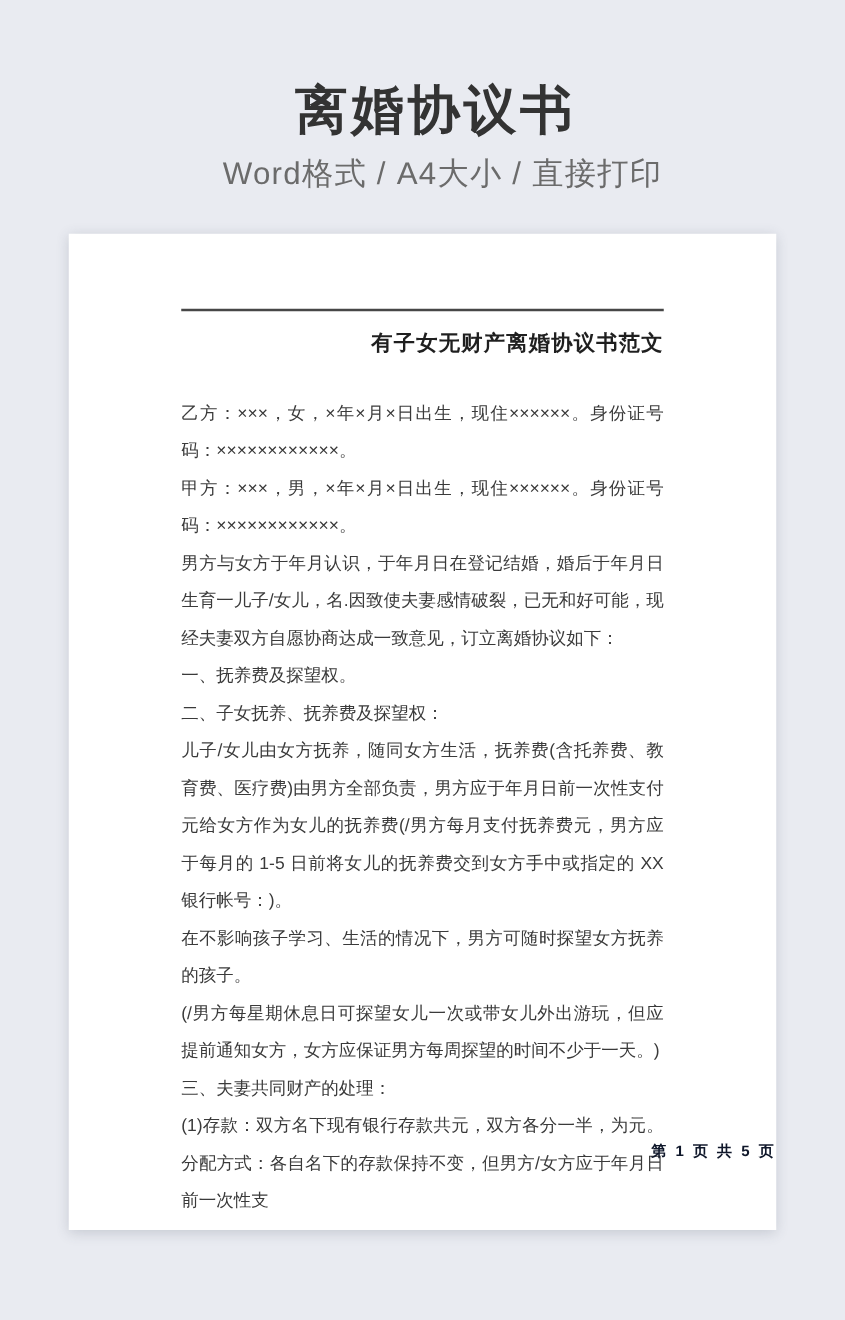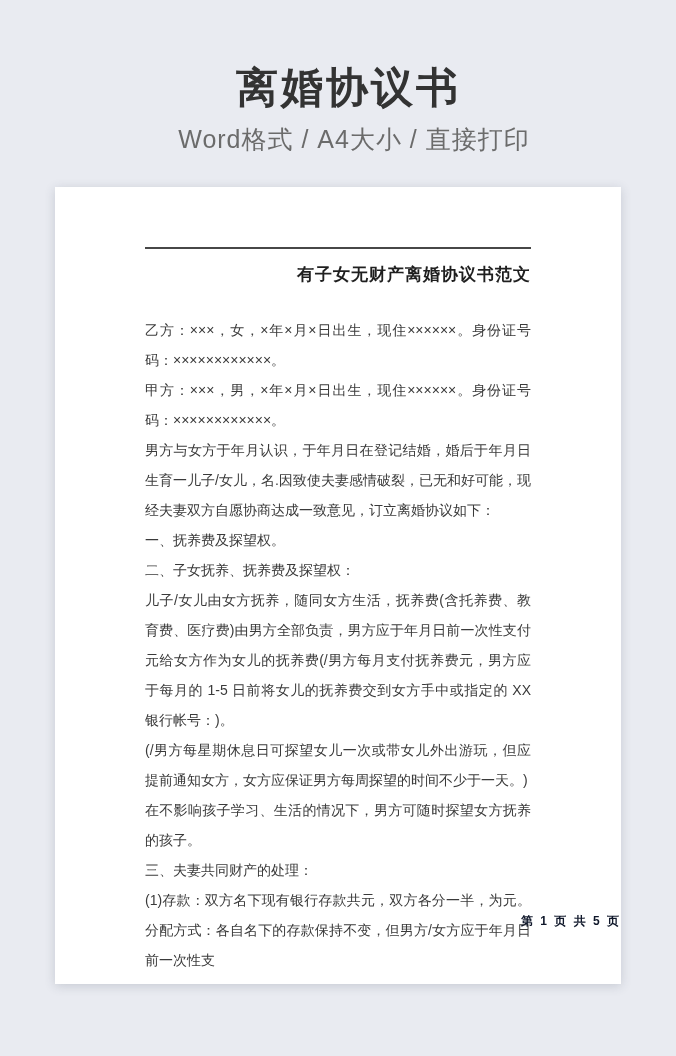--- a/index.html
+++ b/index.html
@@ -103,22 +103,22 @@
 
     <h2 class="doc-title">有子女无财产离婚协议书范文</h2>
 
     <div class="doc-body">
       <p>乙方：×××，女，×年×月×日出生，现住××××××。身份证号码：××××××××××××。</p>
       <p>甲方：×××，男，×年×月×日出生，现住××××××。身份证号码：××××××××××××。</p>
       <p>男方与女方于年月认识，于年月日在登记结婚，婚后于年月日生育一儿子/女儿，名.因致使夫妻感情破裂，已无和好可能，现经夫妻双方自愿协商达成一致意见，订立离婚协议如下：</p>
       <p>一、抚养费及探望权。</p>
       <p>二、子女抚养、抚养费及探望权：</p>
       <p>儿子/女儿由女方抚养，随同女方生活，抚养费(含托养费、教育费、医疗费)由男方全部负责，男方应于年月日前一次性支付元给女方作为女儿的抚养费(/男方每月支付抚养费元，男方应于每月的 1-5 日前将女儿的抚养费交到女方手中或指定的 XX 银行帐号：)。</p>
+      <p>在不影响孩子学习、生活的情况下，男方可随时探望女方抚养的孩子。</p>
       <p>(/男方每星期休息日可探望女儿一次或带女儿外出游玩，但应提前通知女方，女方应保证男方每周探望的时间不少于一天。)</p>
-      <p>在不影响孩子学习、生活的情况下，男方可随时探望女方抚养的孩子。</p>
       <p>三、夫妻共同财产的处理：</p>
       <p>(1)存款：双方名下现有银行存款共元，双方各分一半，为元。分配方式：各自名下的存款保持不变，但男方/女方应于年月日前一次性支</p>
     </div>
 
     <div class="page-footer">第 1 页 共 5 页</div>
   </div>
 
 </div>
 
 </body></html>

